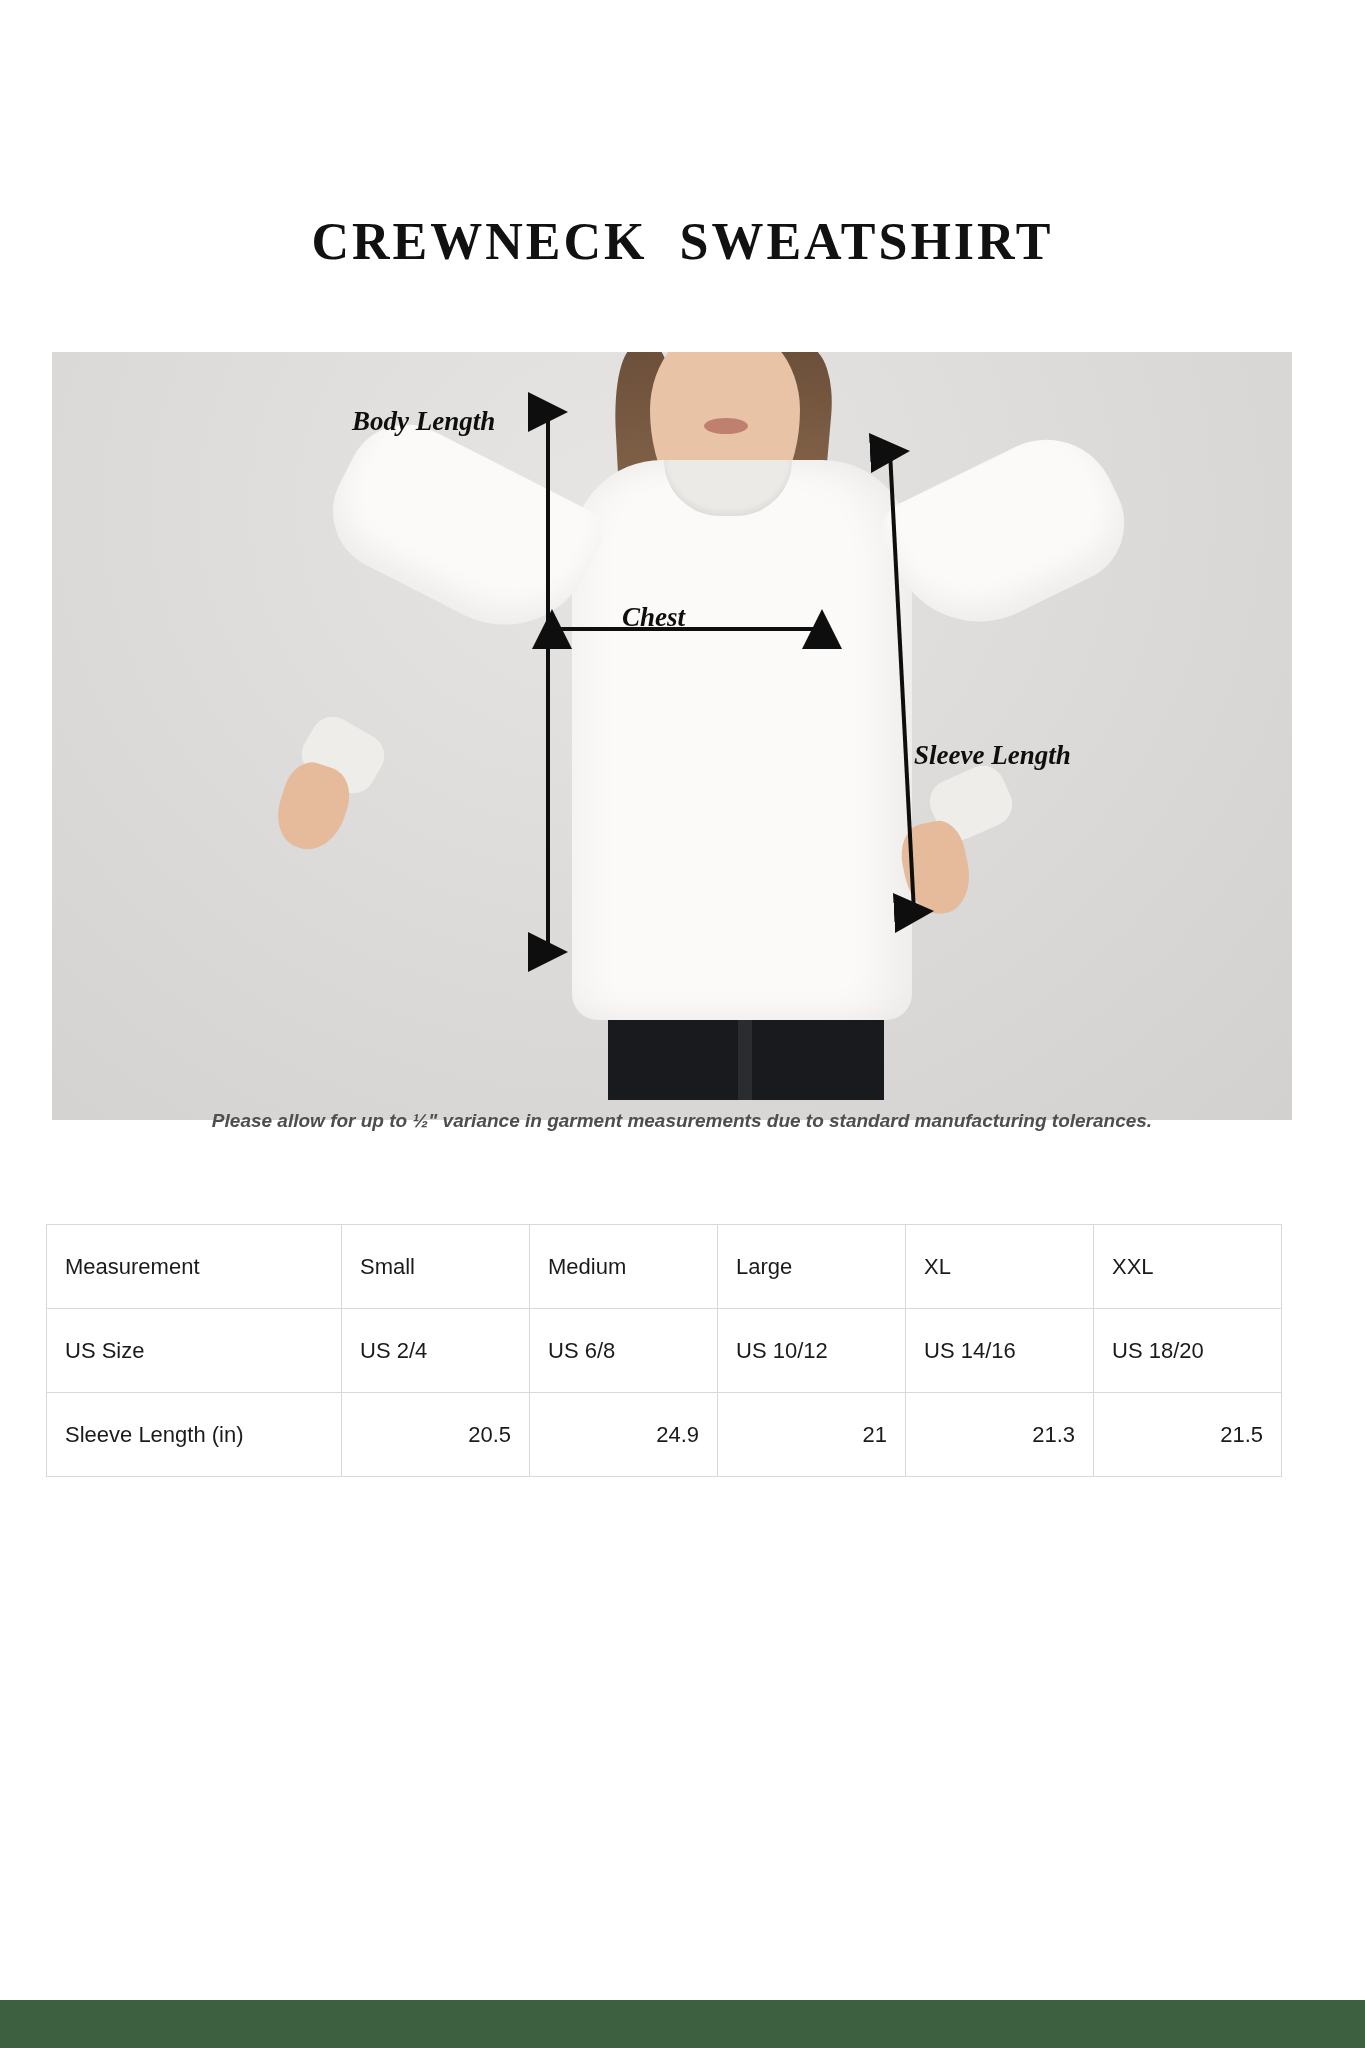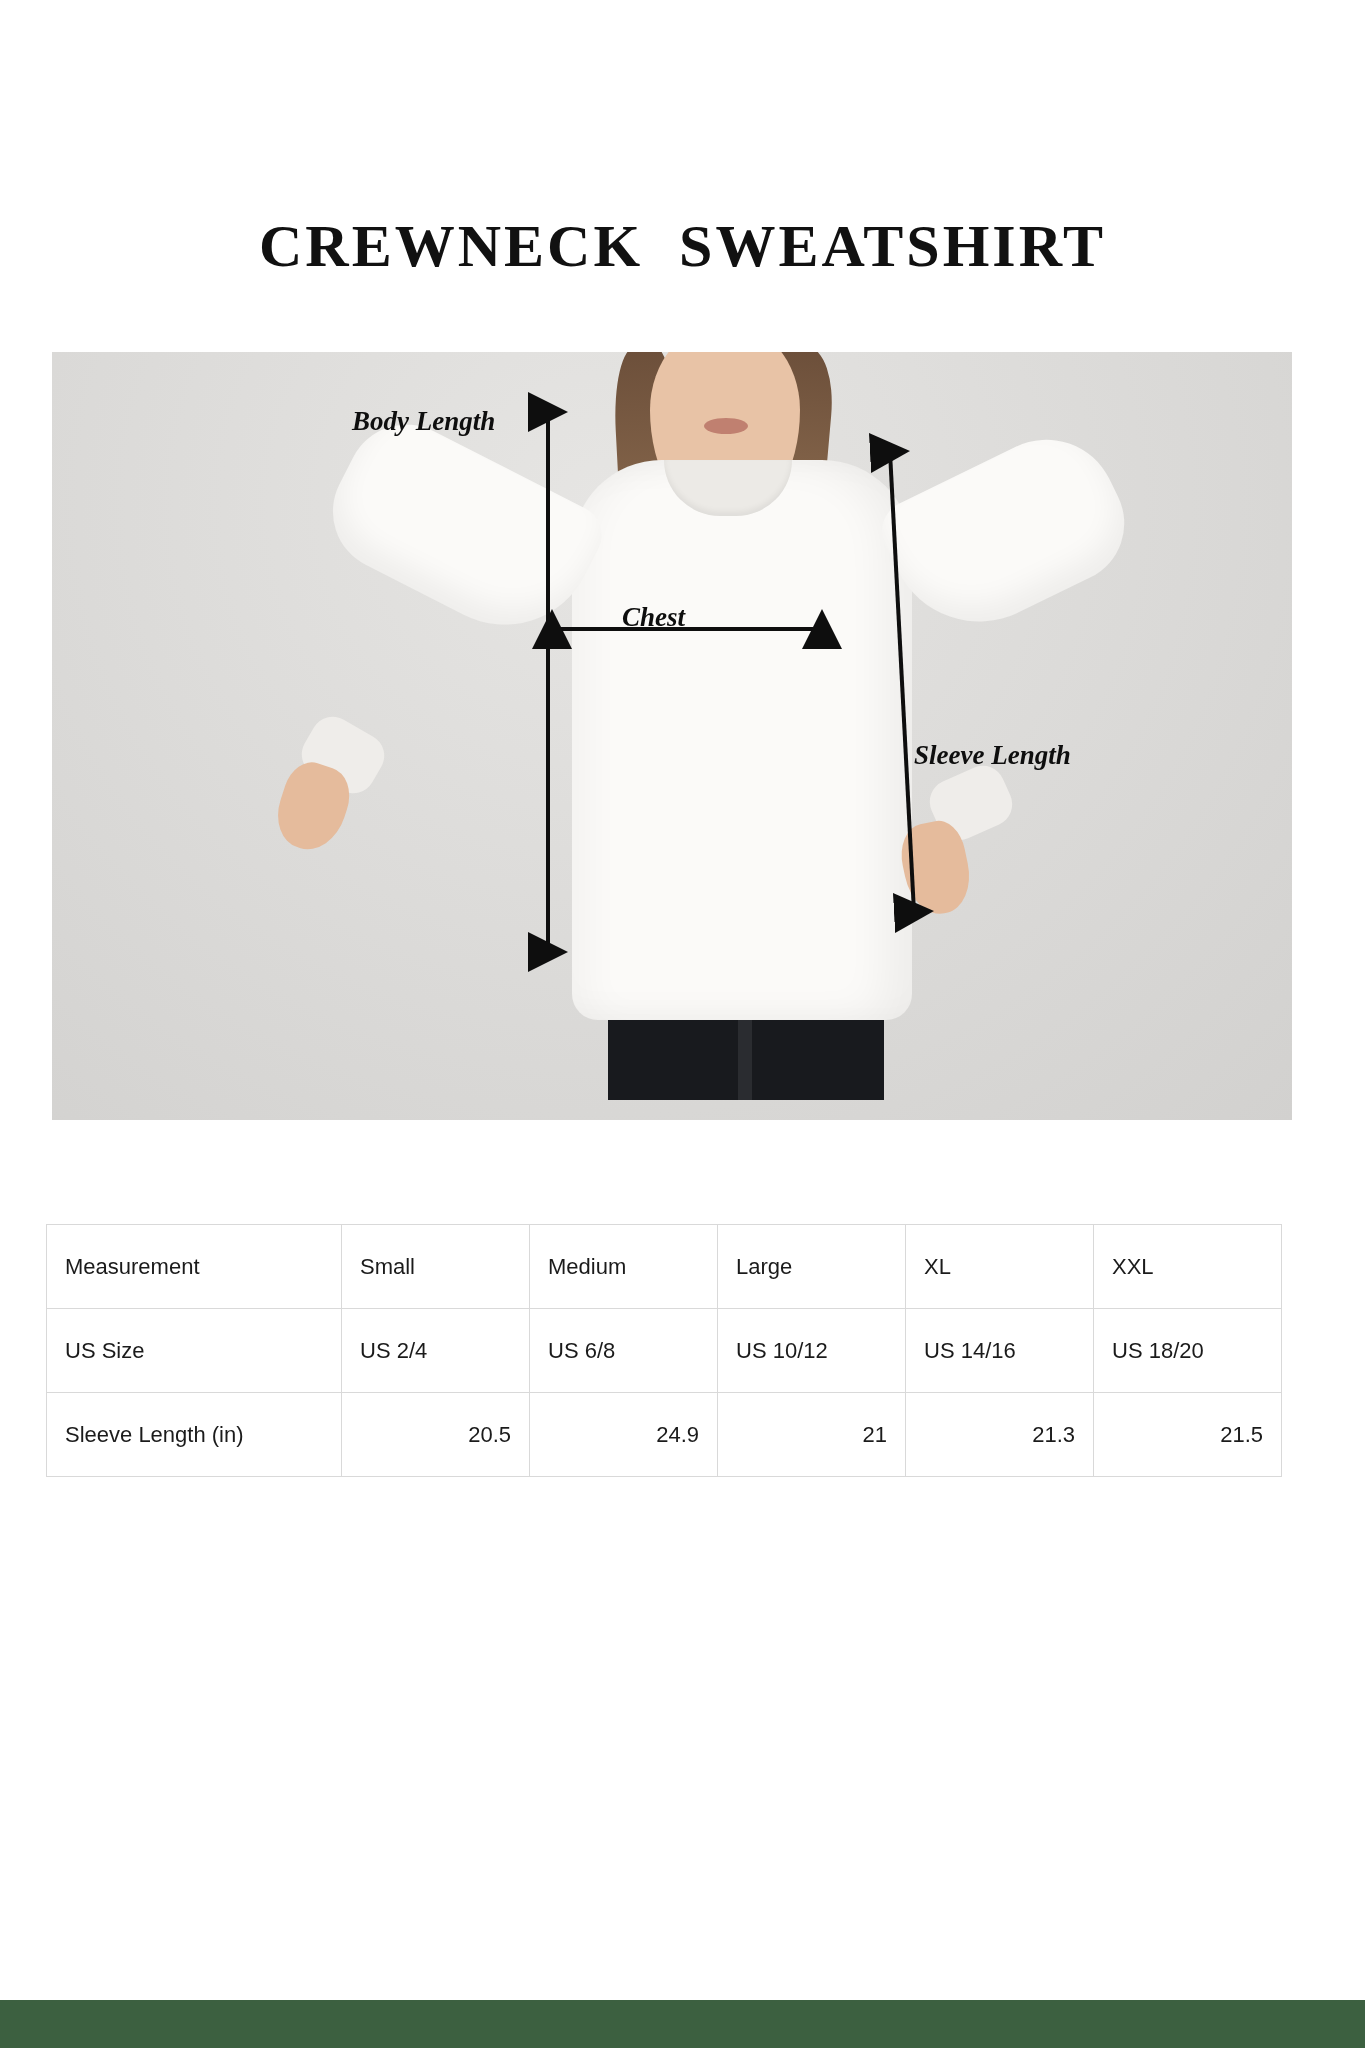--- a/index.html
+++ b/index.html
@@ -35,21 +35,21 @@
 
   
   .title {
     position: absolute;
     left: 0;
     top: 212px;
     width: 1365px;
     text-align: center;
     font-family: "Liberation Serif", serif;
     font-weight: bold;
-    font-size: 60px;
+    font-size: 52px;
     letter-spacing: 3px;
     color: #111111;
     white-space: pre;
   }
 
   
   .photo {
     position: absolute;
     left: 52px;
     top: 352px;
@@ -285,20 +285,21 @@
       <line x1="500" y1="277" x2="770" y2="277" stroke="#0e0e0e" stroke-width="4" marker-start="url(#arrowUp)" marker-end="url(#arrowUp)"></line>
 
       <line x1="838" y1="100" x2="862" y2="560" stroke="#0e0e0e" stroke-width="4" marker-start="url(#arrowUp)" marker-end="url(#arrowUp)"></line>
     </svg>
 
     <div class="diag-label lbl-body">Body Length</div>
     <div class="diag-label lbl-chest">Chest</div>
     <div class="diag-label lbl-sleeve">Sleeve Length</div>
   </div>
 
+  <div class="disclaimer">Please allow for up to ½" variance in garment measurements due to standard manufacturing tolerances.</div>
 
   <table class="size-table">
     <tbody>
       <tr>
         <td class="col-label">Measurement</td>
         <td>Small</td>
         <td>Medium</td>
         <td>Large</td>
         <td>XL</td>
         <td>XXL</td>

